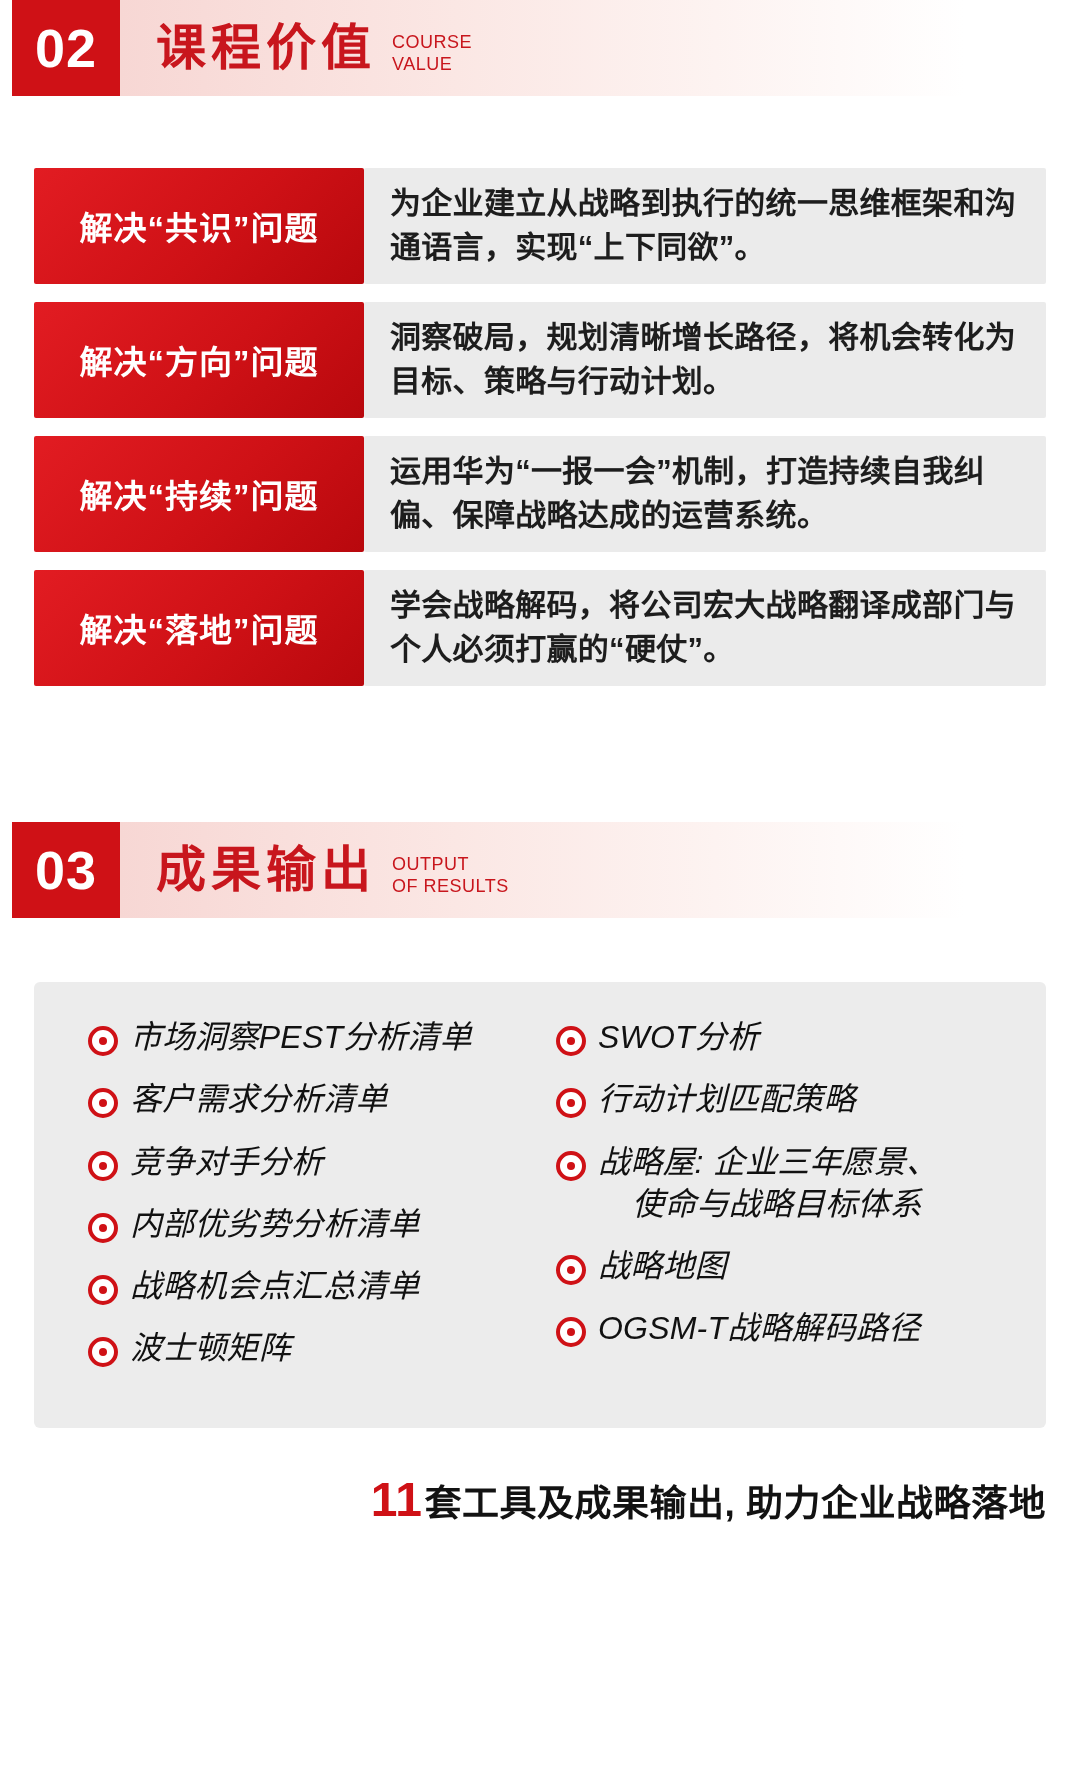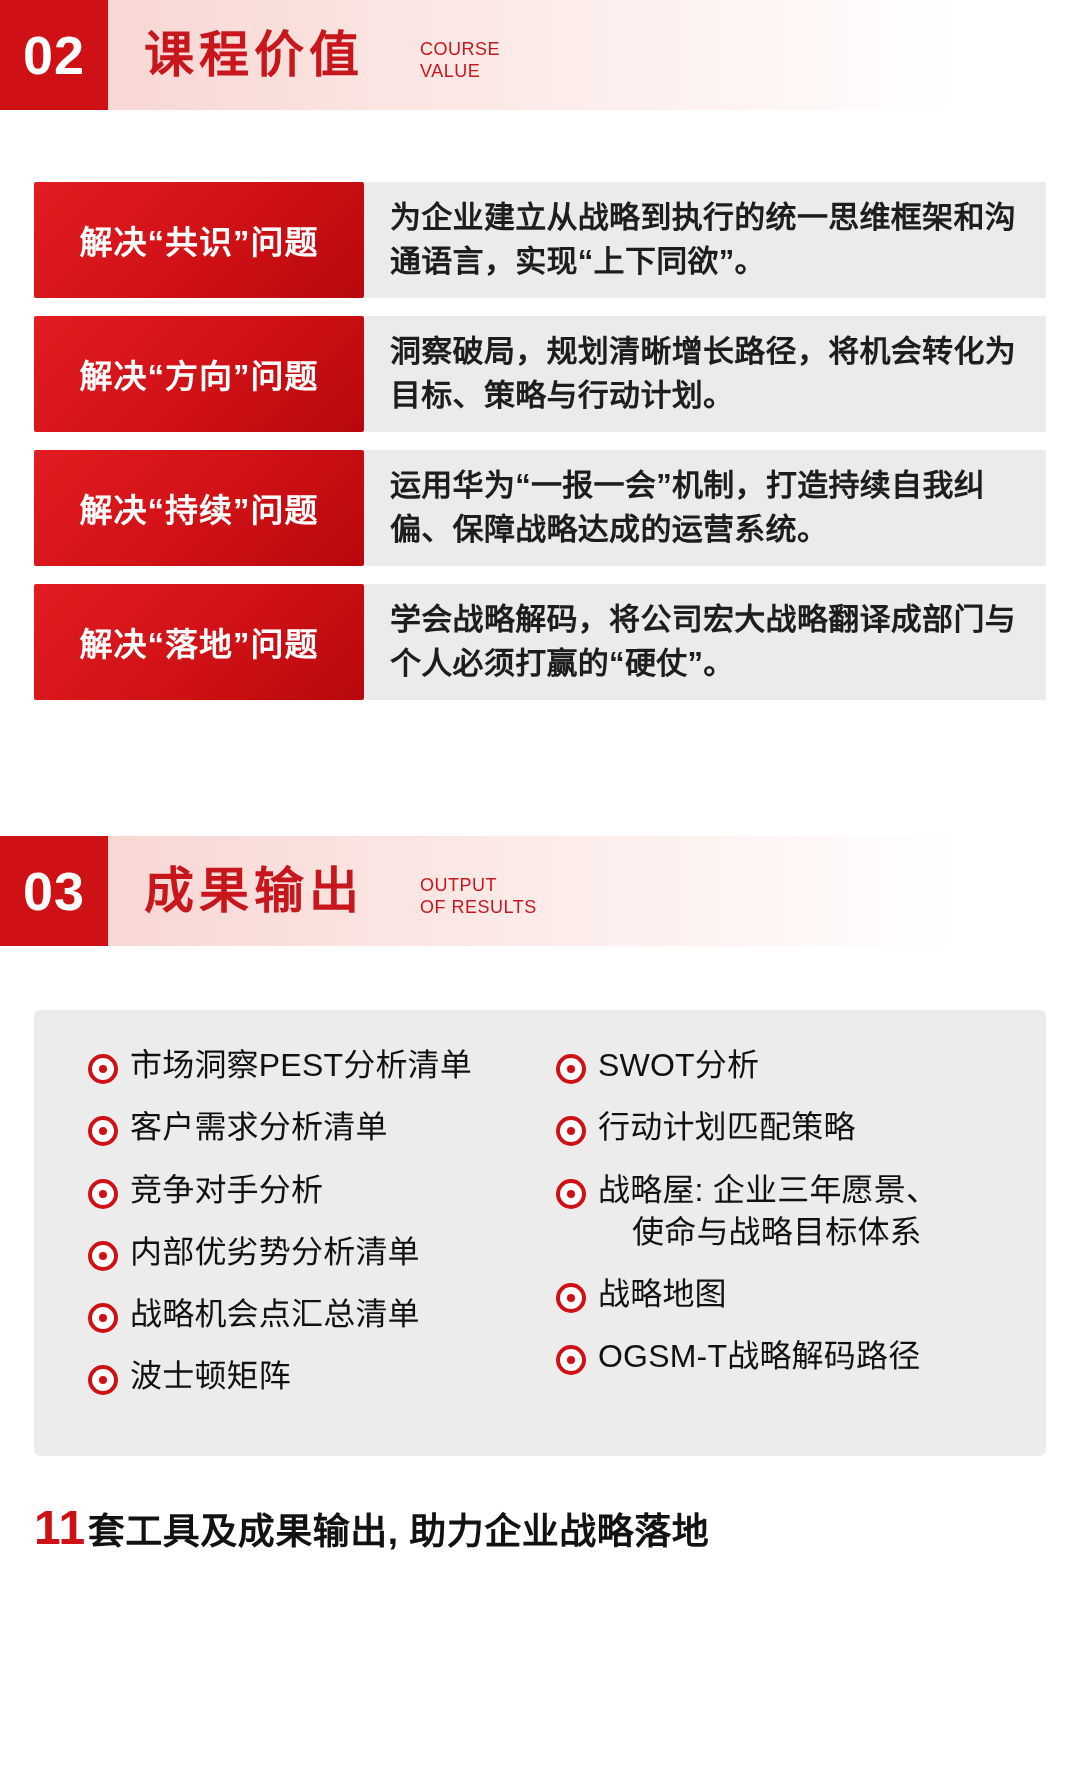--- a/index.html
+++ b/index.html
@@ -21,22 +21,22 @@
     box-sizing: border-box;
     padding: 0;
     overflow: hidden;
   }
 
   
   .section-header {
     position: relative;
     display: flex;
     align-items: stretch;
-    height: 110px;
-    margin-left: 0;
+    height: 96px;
+    margin-left: 12px;
   }
   .section-num {
     width: 108px;
     min-width: 108px;
     background: #cf1116;
     color: #ffffff;
     font-size: 54px;
     font-weight: bold;
     letter-spacing: 1px;
     display: flex;
@@ -44,21 +44,20 @@
     justify-content: center;
     font-family: "Liberation Sans", "DejaVu Sans", sans-serif;
   }
   .section-title-wrap {
     flex: 1;
     position: relative;
     display: flex;
     align-items: center;
     padding-left: 36px;
     background: linear-gradient(to right, #f7d7d4 0%, #fbe7e4 35%, #fdf3f1 62%, #ffffff 88%);
-    gap: 40px;
   }
   .section-title {
     font-size: 50px;
     font-weight: bold;
     color: #c8161d;
     letter-spacing: 5px;
     line-height: 1;
   }
   .section-sub {
     margin-left: 16px;
@@ -149,30 +148,30 @@
     content: "";
     position: absolute;
     left: 50%;
     top: 50%;
     width: 8px;
     height: 8px;
     background: #cf1116;
     border-radius: 50%;
     transform: translate(-50%, -50%);
   }
-  .result-text { flex: 1; }
+  .result-text { flex: 1; font-style: italic; }
   .result-text .cont {
     display: block;
     padding-left: 34px;
   }
 
   
   .footer-line {
     margin: 44px 34px 40px 34px;
-    text-align: left;
+    text-align: right;
     font-size: 37px;
     font-weight: bold;
     color: #121212;
     letter-spacing: 0.5px;
   }
   .footer-line .num {
     color: #cf1116;
     font-size: 48px;
     font-weight: bold;
     margin-right: 2px;

